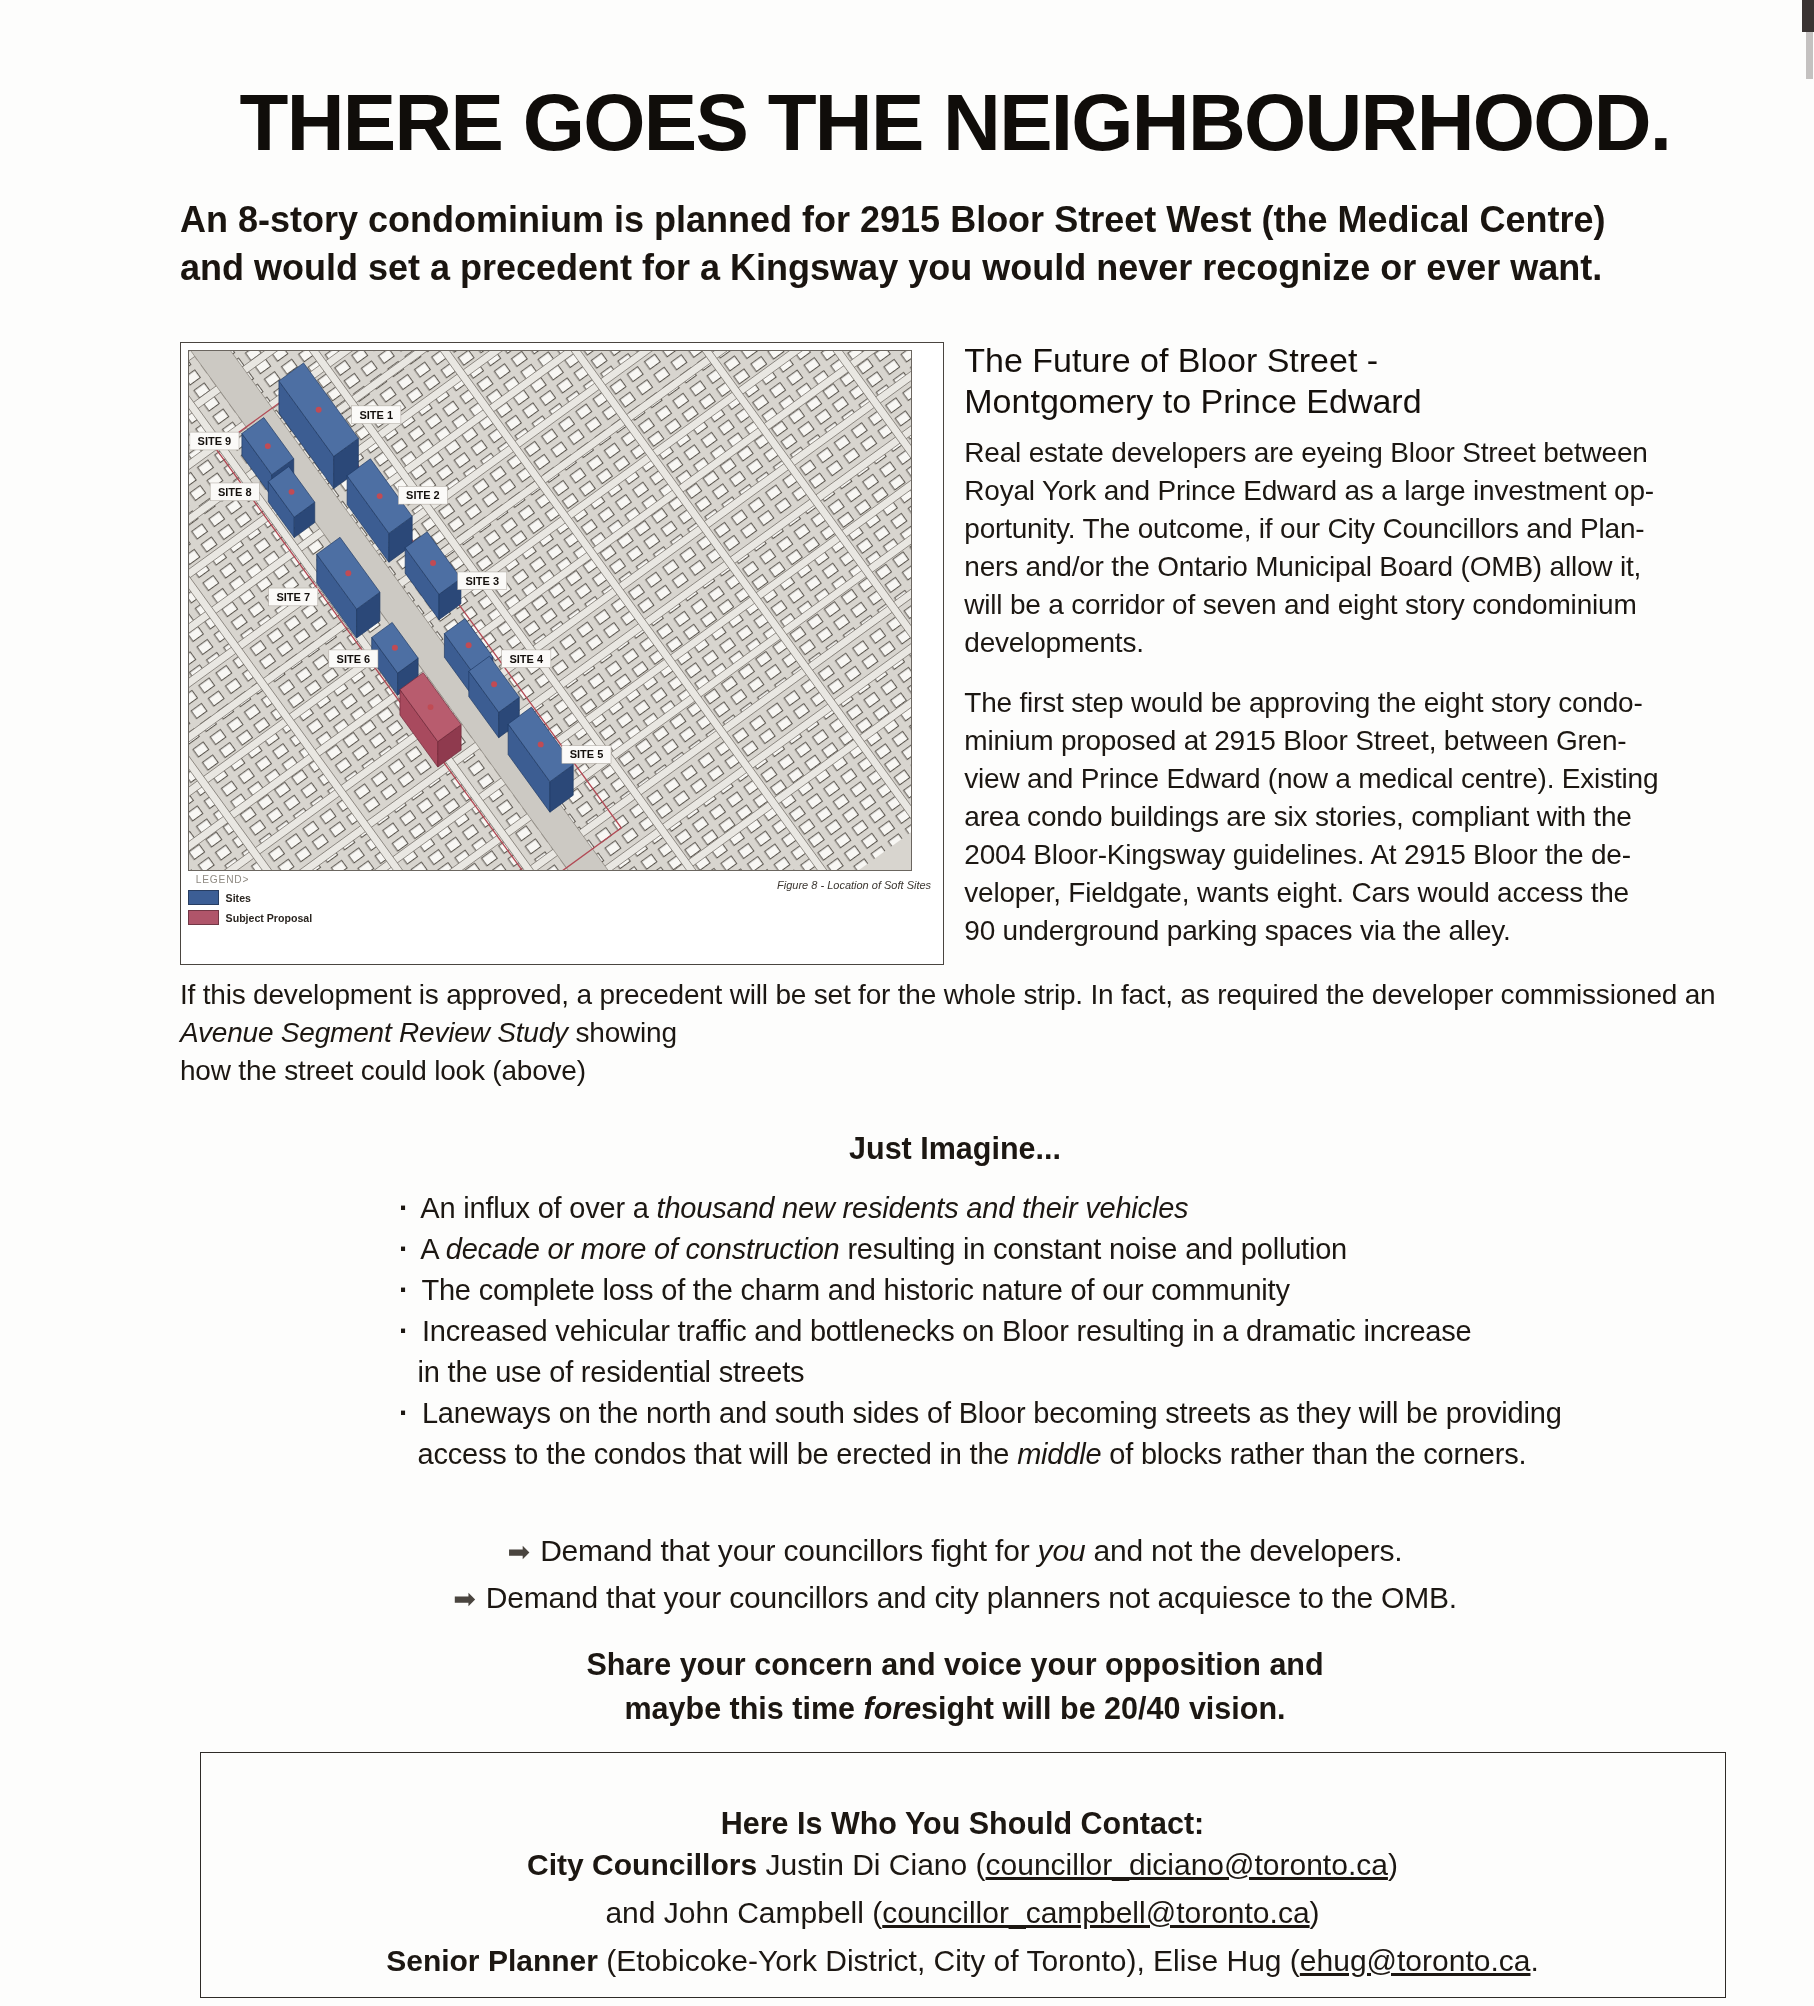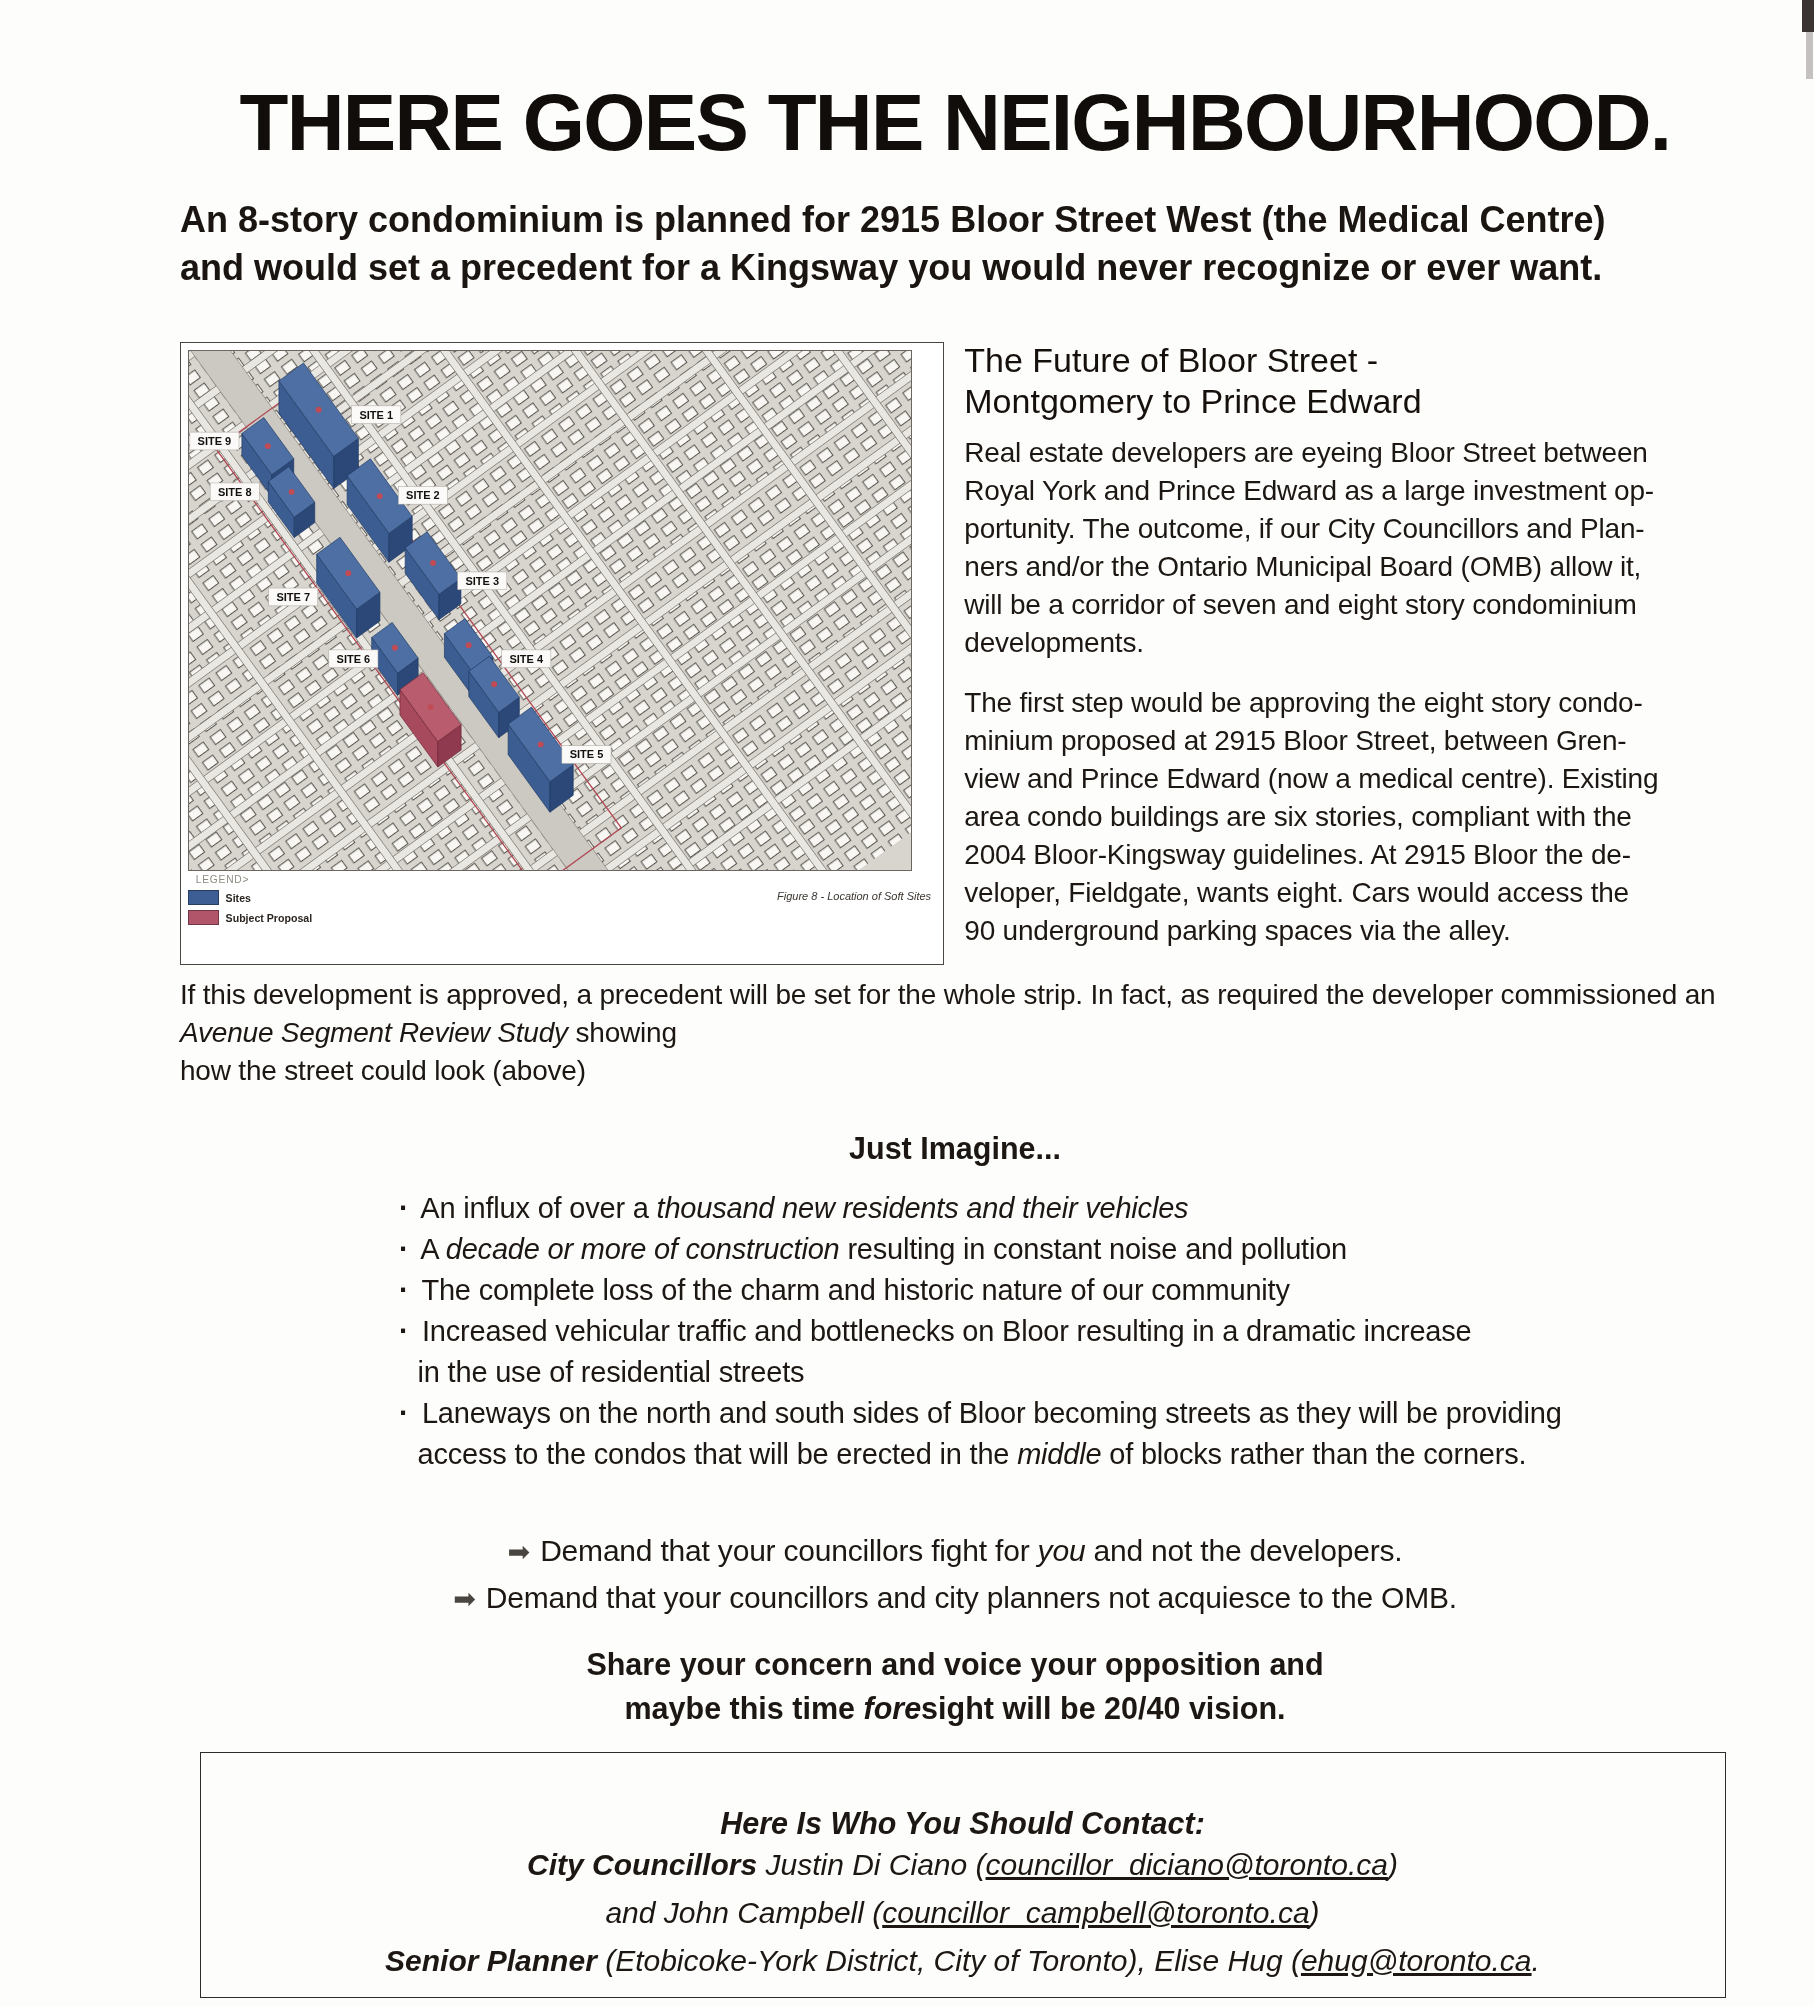--- a/index.html
+++ b/index.html
@@ -12,36 +12,36 @@
   .subtitle{margin-top:30.5px;font-size:36px;font-weight:600;line-height:1.36;white-space:pre-line;color:#1a1510;}
   .main{margin-top:47px;}
   .figure-box{float:left;width:764px;height:623px;box-sizing:border-box;border:1.7px solid #4a4540;
               background:#fff;padding:6.8px;margin:1.7px 20.3px 0 0;}
   .map-svg{display:block;width:722px;height:519px;border:0.8px solid #6b6660;background:#d8d5cf;}
   .fig-bottom{position:relative;height:85px;padding-top:3.4px;}
   .legend-title{font-size:10.2px;color:#8f8a82;letter-spacing:0.8px;padding-left:8px;}
   .legend-row{display:flex;align-items:center;margin-top:5.1px;}
   .legend-swatch{width:29px;height:12.7px;margin-right:6.8px;border:0.8px solid rgba(0,0,0,.35);}
   .legend-label{font-size:10.6px;font-weight:700;color:#2a2520;}
-  .fig-caption{position:absolute;right:5.1px;top:19px;font-size:11px;font-style:italic;color:#3a352f;}
+  .fig-caption{position:absolute;right:5.1px;top:8px;font-size:11px;font-style:italic;color:#3a352f;}
   .col-heading{font-size:34px;font-weight:400;line-height:41px;color:#15100c;}
   .body-par{font-size:28px;line-height:38px;letter-spacing:-0.2px;white-space:pre-line;}
   .p1{margin-top:12px;}
   .p2{margin-top:22px;}
   .p3{margin-top:25.4px;font-size:28px;line-height:38px;letter-spacing:-0.2px;}
   .p3 .tail{display:inline;}
   .just-imagine{clear:both;text-align:center;font-size:30.5px;font-weight:700;margin-top:41px;}
   .bullets{margin:22px 68px 0 219px;font-size:29px;line-height:41px;letter-spacing:-0.2px;}
   .bullet{padding-left:18.6px;text-indent:-18.6px;}
   .bullet::before{content:"\00B7\2009";font-weight:700;}
   .arrows{margin-top:53px;text-align:center;font-size:30px;line-height:46px;letter-spacing:-0.2px;}
   .arrow-glyph{color:#4a453f;margin-right:10.2px;font-size:27px;}
   .share{margin-top:20.3px;text-align:center;font-size:30.5px;font-weight:700;line-height:44px;}
   .contact-box{box-sizing:border-box;margin:22px 5.1px 0 19.5px;width:1526px;height:246px;
-               border:1.7px solid #2f2b27;padding-top:53px;text-align:center;font-style:italic;}
+               border:1.7px solid #2f2b27;padding-top:53px;text-align:center;}
   .contact-title{font-size:30.5px;font-weight:700;}
   .contact-line{font-size:30px;line-height:48px;}
   .bold{font-weight:700;}
   .email{text-decoration:underline;color:inherit;}
   em{font-style:italic;}
 </style>
 </head>
 <body>
 
 <div class="page">

